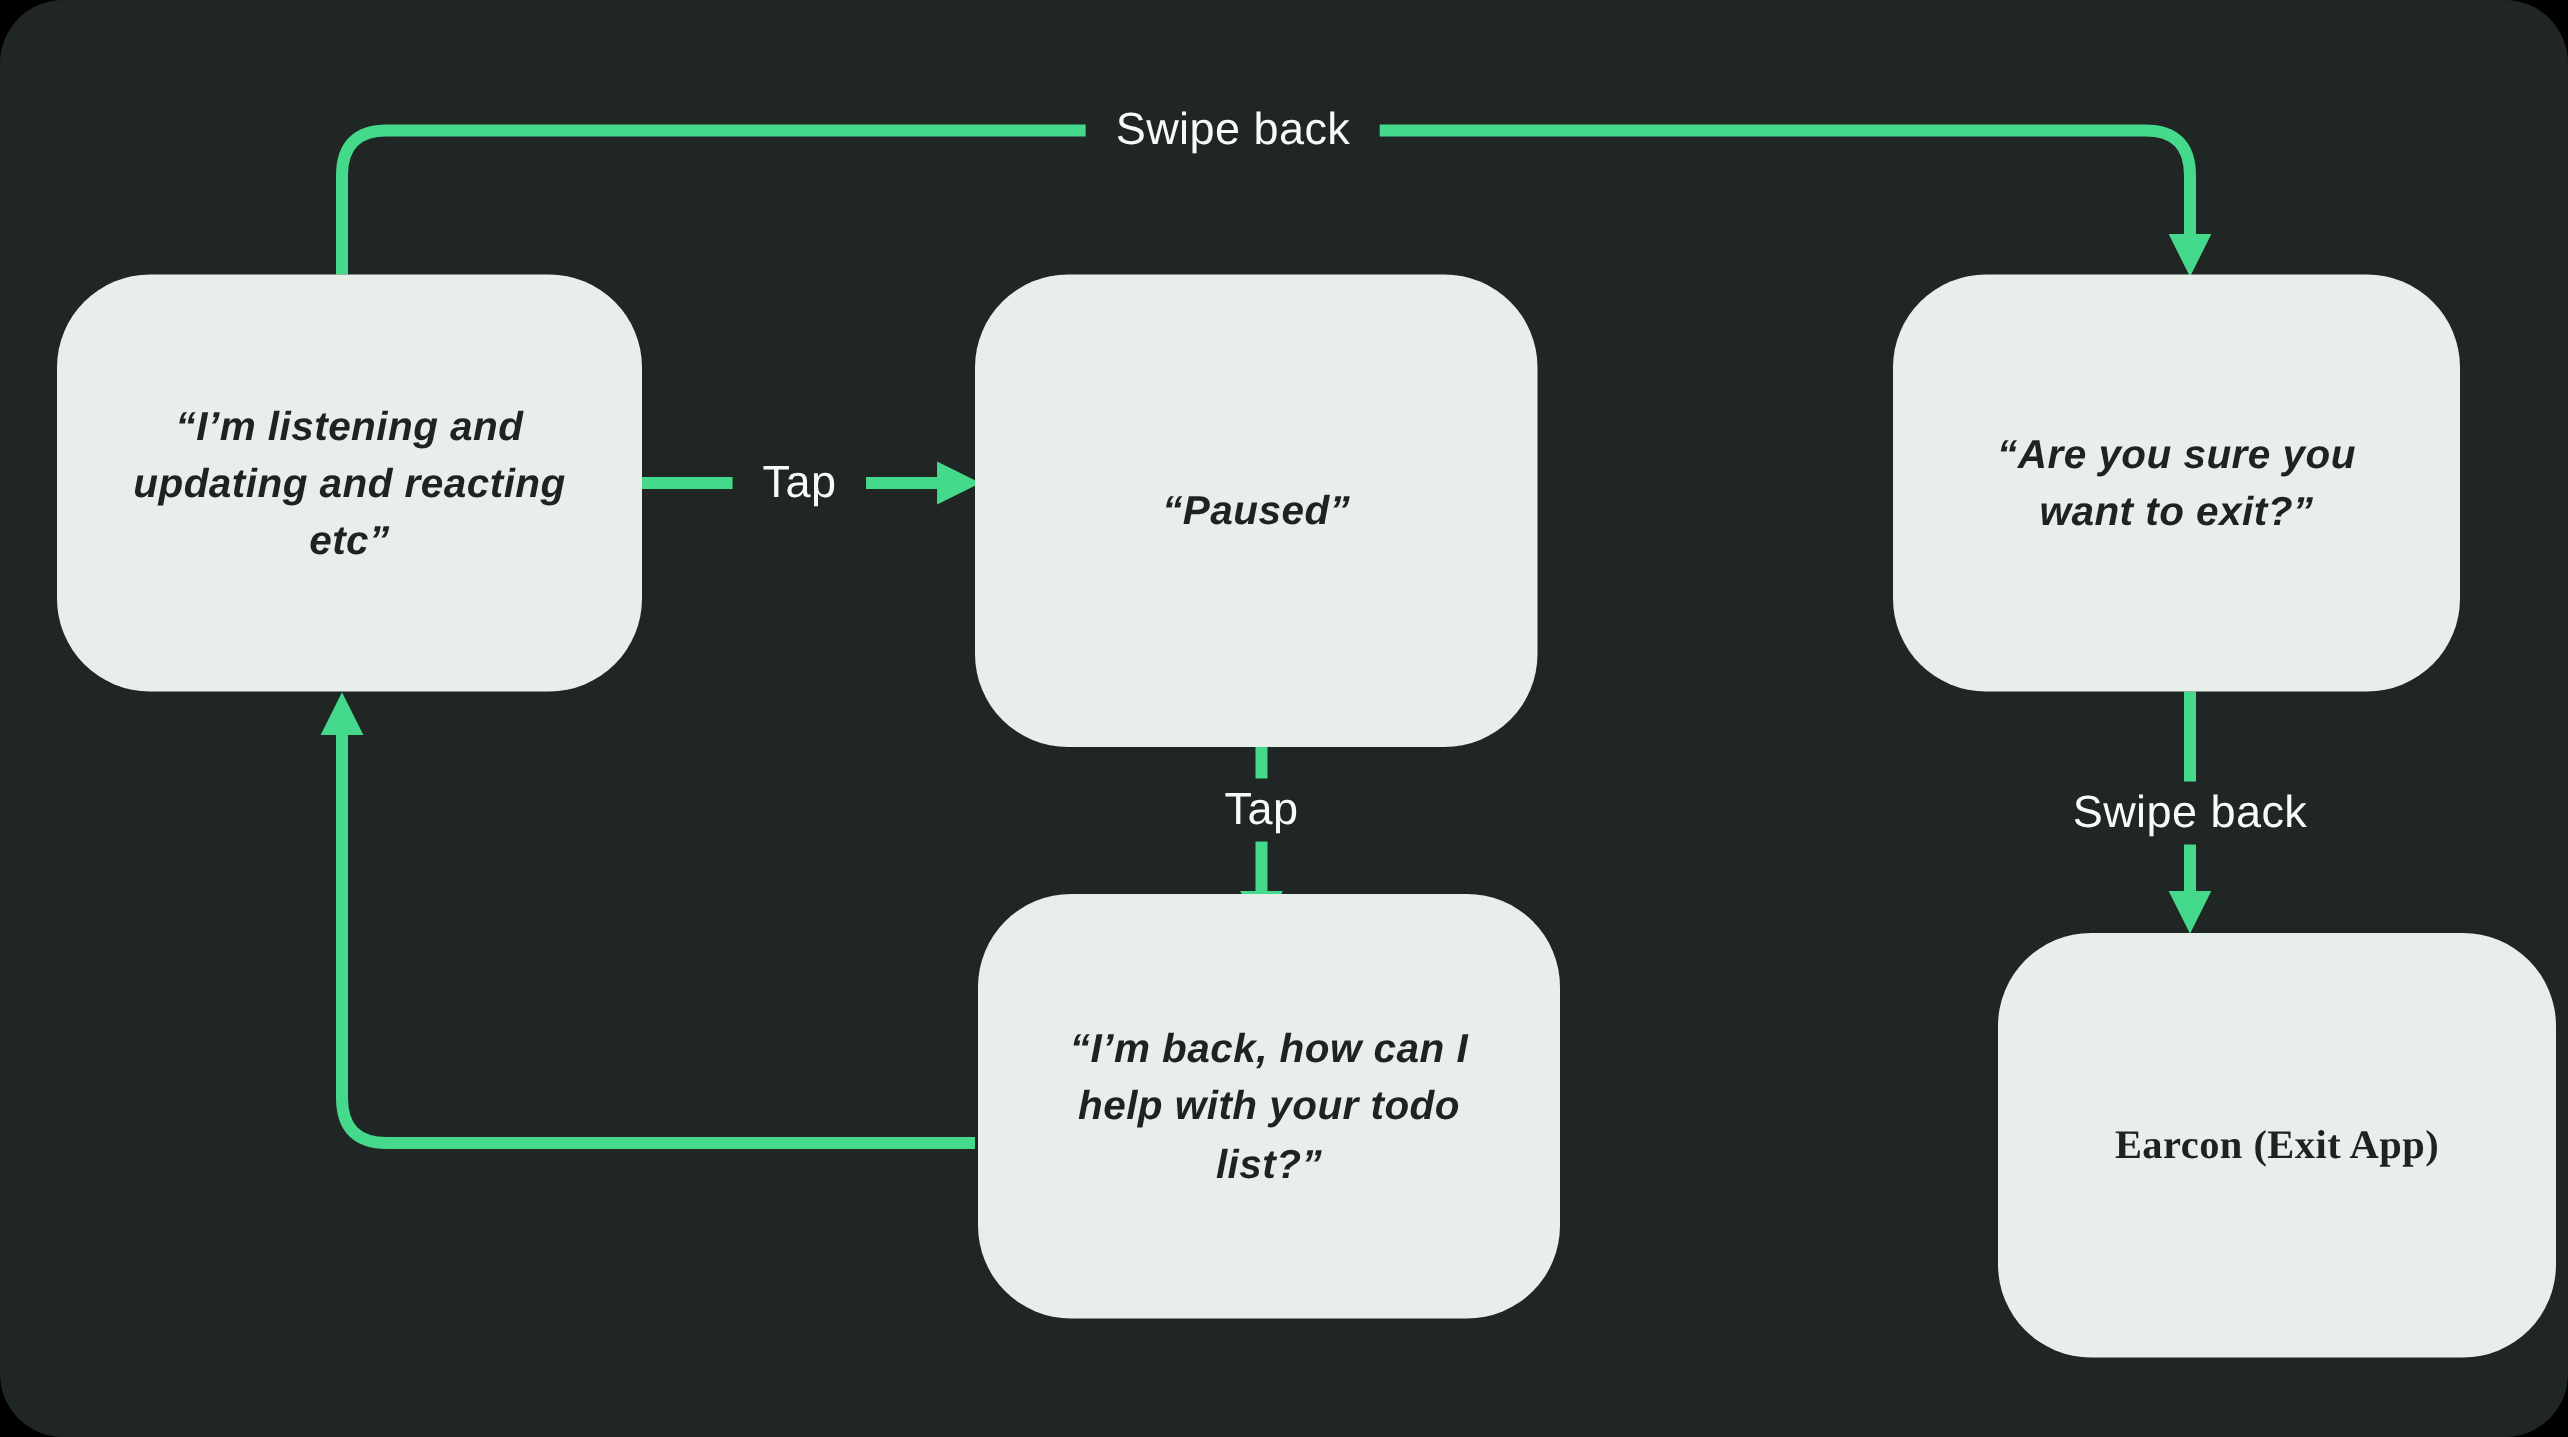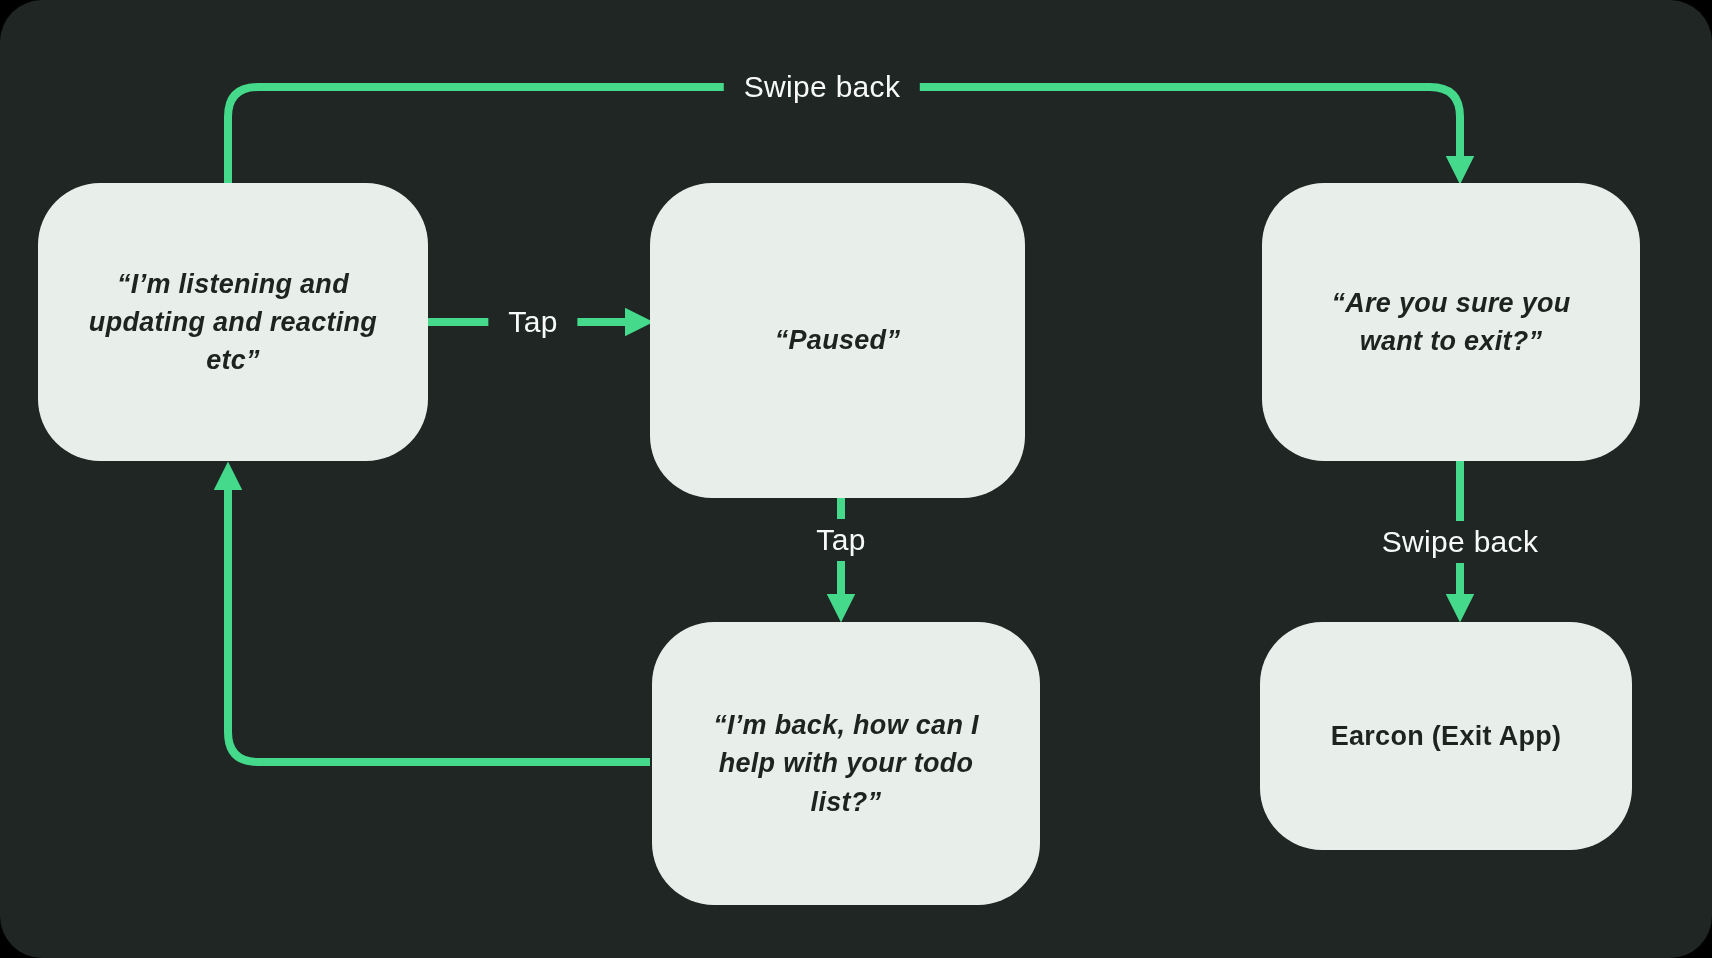--- a/index.html
+++ b/index.html
@@ -33,22 +33,22 @@
     font-weight:700;
     font-style:italic;
     font-size:27px;
     line-height:1.42;
     letter-spacing:.3px;
   }
   .node.plain{font-style:normal;}
   #node-listening   {left:38px;  top:183px; width:390px; height:278px;text-align:center;}
   #node-paused      {left:650px; top:183px; width:375px; height:315px;}
   #node-exit-confirm{left:1262px;top:183px; width:378px; height:278px;}
-  #node-back        {left:652px; top:622px; width:388px; height:283px;align-items:center;}
-  #node-earcon      {left:1260px;top:622px; width:372px; height:228px;}
+  #node-back        {left:652px; top:596px; width:388px; height:283px;align-items:center;}
+  #node-earcon      {left:1332px;top:622px; width:372px; height:283px;font-family:Liberation Serif, serif;}
   .edge-label{
     position:absolute;
     transform:translate(-50%,-50%);
     background:var(--bg);
     color:var(--ltext);
     font-weight:400;
     font-size:30px;
     letter-spacing:.3px;
     padding:4px 20px;
     white-space:nowrap;

